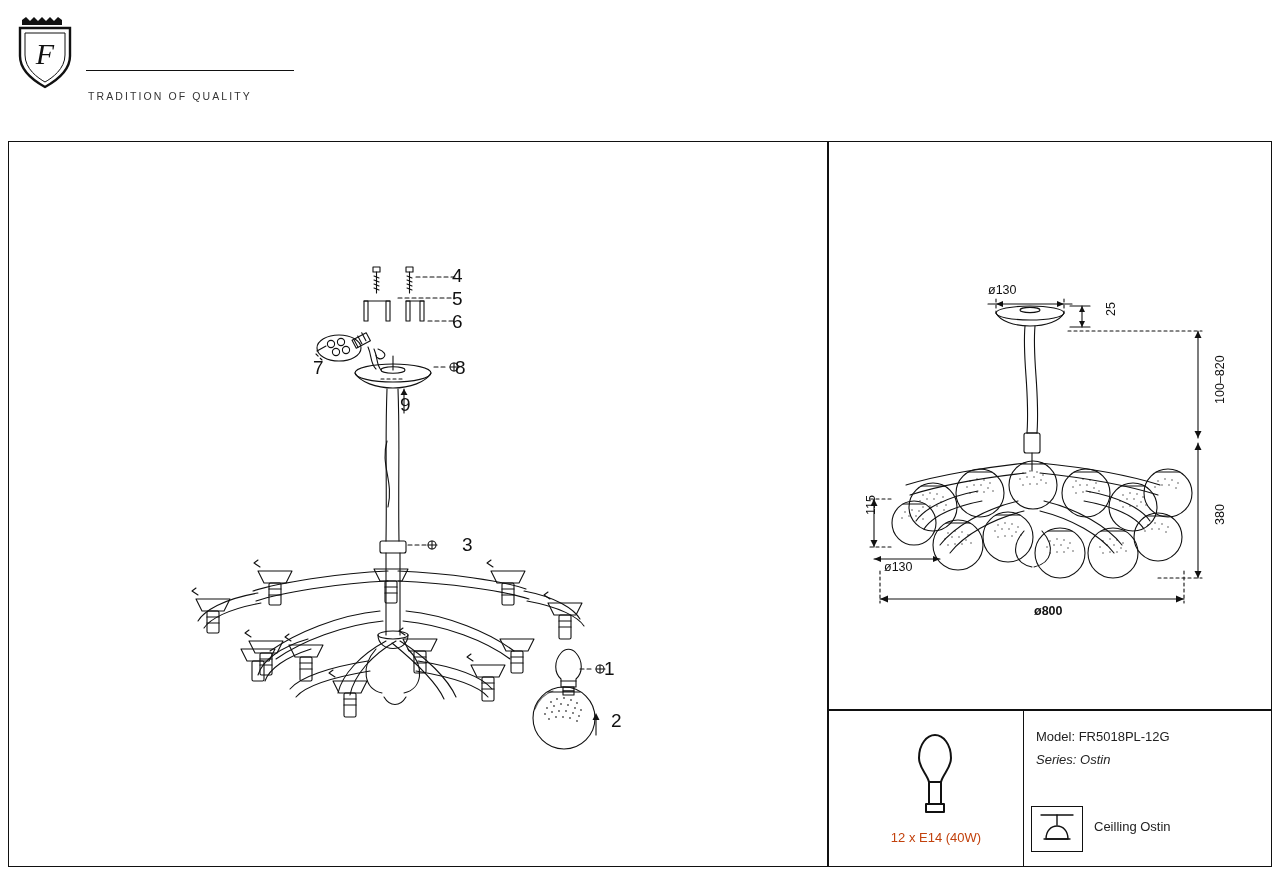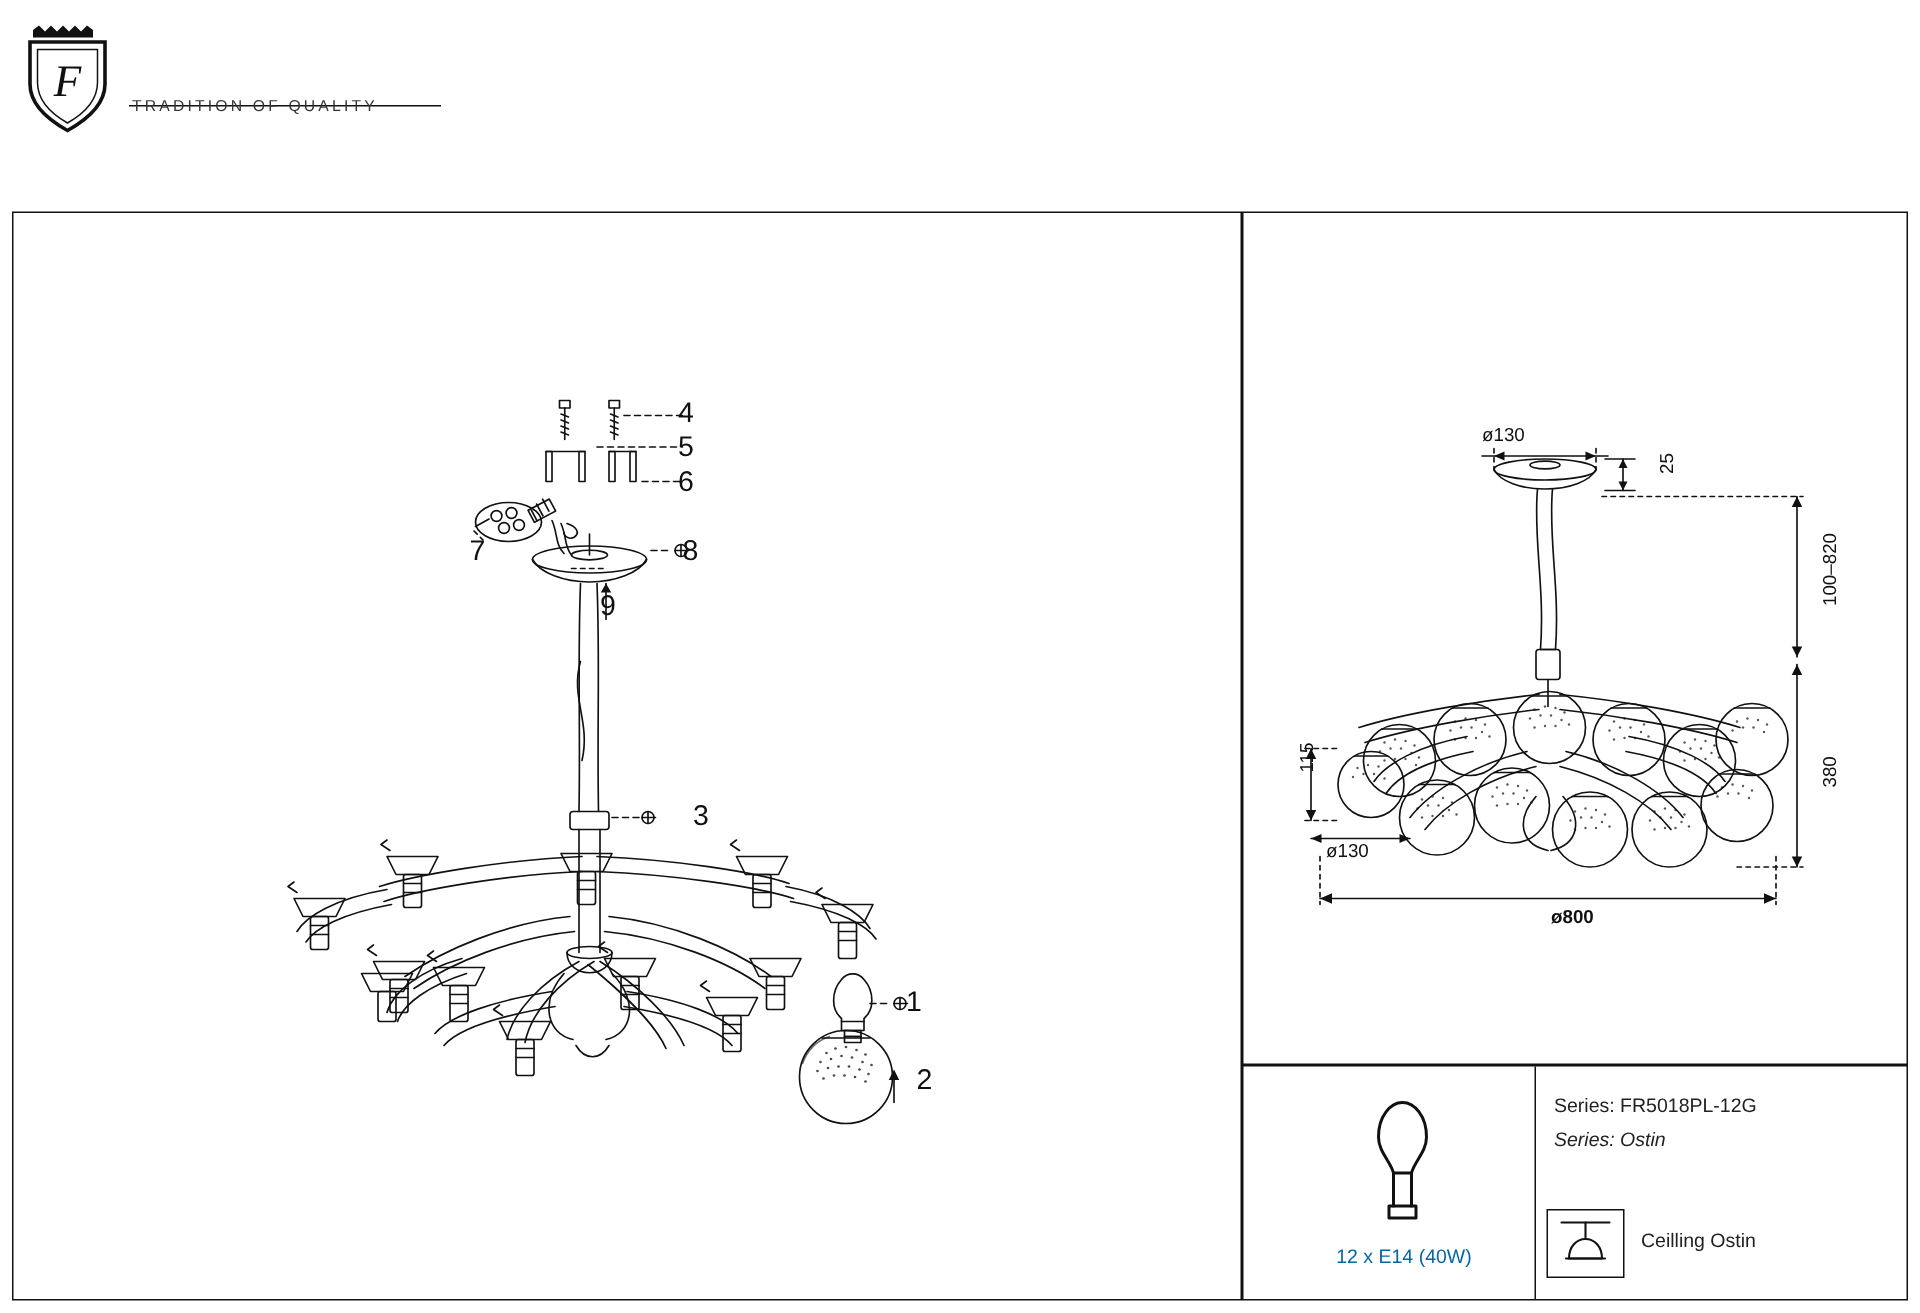--- a/index.html
+++ b/index.html
@@ -51,21 +51,21 @@
     position: absolute;
     left: 78px;
     top: 62px;
     width: 208px;
     height: 1px;
     background: #111;
   }
   .brand-tagline {
     position: absolute;
     left: 80px;
-    top: 57px;
+    top: 82px;
     font-size: 10.5px;
     letter-spacing: 2.1px;
     color: #333;
   }
   .doc-title {
     position: absolute;
     left: 430px;
     top: 12px;
     width: 420px;
     text-align: center;
@@ -128,21 +128,21 @@
     width: 100px;
     height: 92px;
   }
   .legend-wattage {
     position: absolute;
     left: 866px;
     top: 830px;
     width: 140px;
     text-align: center;
     font-size: 13px;
-    color: #0369a1;
+    color: #c2410c;
   }
   .legend-model {
     position: absolute;
     left: 1036px;
     top: 729px;
     font-size: 13px;
     color: #222;
   }
   .legend-series {
     position: absolute;
@@ -745,21 +745,21 @@
     <g fill="none" stroke="#111" stroke-width="2" stroke-linecap="round" stroke-linejoin="round">
       <path d="M34 30 C34 16 42 7 50 7 C58 7 66 16 66 30 C66 40 58 46 56 54 L44 54 C42 46 34 40 34 30 Z"></path>
       <line x1="44" y1="54" x2="44" y2="76"></line>
       <line x1="56" y1="54" x2="56" y2="76"></line>
       <rect x="41" y="76" width="18" height="8"></rect>
     </g>
   </svg>
 </div>
 <div class="legend-wattage">12 x E14 (40W)</div>
 
-<div class="legend-model">Series: FR5018PL-12G</div>
+<div class="legend-model">Model: FR5018PL-12G</div>
 <div class="legend-series">Series: Ostin</div>
 
 <div class="legend-cat-icon">
   <svg width="50" height="44" viewBox="0 0 50 44">
     <g fill="none" stroke="#111" stroke-width="1.4" stroke-linecap="round" stroke-linejoin="round">
       <line x1="9" y1="8" x2="41" y2="8"></line>
       <line x1="25" y1="8" x2="25" y2="18"></line>
       <path d="M14 32 C14 24 19 19 25 19 C31 19 36 24 36 32 Z"></path>
       <line x1="12" y1="32" x2="38" y2="32"></line>
     </g>

